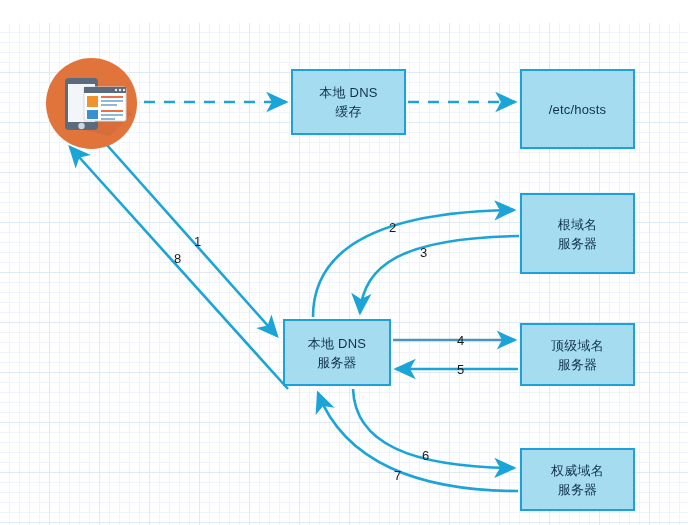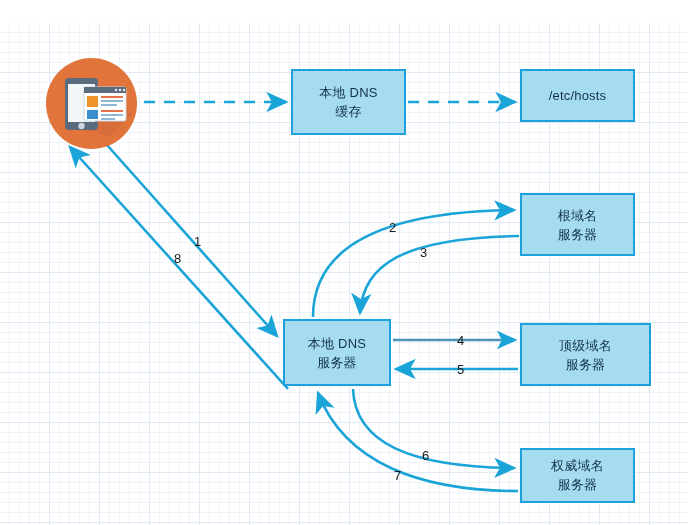--- a/index.html
+++ b/index.html
@@ -144,32 +144,32 @@
       <rect x="55" y="46" width="16" height="2" fill="#8fb8d8"></rect>
       <rect x="55" y="52" width="22" height="2" fill="#e8714a"></rect>
       <rect x="55" y="56" width="22" height="2" fill="#8fb8d8"></rect>
       <rect x="55" y="60" width="14" height="2" fill="#8fb8d8"></rect>
     </svg>
   </div>
 
   <div class="node" style="left:291px;top:46px;width:115px;height:66px;">本地 DNS
 缓存</div>
 
-  <div class="node" style="left:520px;top:46px;width:115px;height:53px;">/etc/hosts</div>
+  <div class="node" style="left:520px;top:46px;width:115px;height:80px;">/etc/hosts</div>
 
-  <div class="node" style="left:520px;top:170px;width:115px;height:63px;">根域名
+  <div class="node" style="left:520px;top:170px;width:115px;height:81px;">根域名
 服务器</div>
 
   <div class="node" style="left:283px;top:296px;width:108px;height:67px;">本地 DNS
 服务器</div>
 
-  <div class="node" style="left:520px;top:300px;width:131px;height:63px;">顶级域名
+  <div class="node" style="left:520px;top:300px;width:115px;height:63px;">顶级域名
 服务器</div>
 
-  <div class="node" style="left:520px;top:425px;width:115px;height:55px;font-family:Liberation Mono, monospace;">权威域名
+  <div class="node" style="left:520px;top:425px;width:115px;height:63px;">权威域名
 服务器</div>
 
   <div class="elabel" style="left:194px;top:211px;">1</div>
   <div class="elabel" style="left:174px;top:228px;">8</div>
   <div class="elabel" style="left:389px;top:197px;">2</div>
   <div class="elabel" style="left:420px;top:222px;">3</div>
   <div class="elabel" style="left:457px;top:310px;">4</div>
   <div class="elabel" style="left:457px;top:339px;">5</div>
   <div class="elabel" style="left:422px;top:425px;">6</div>
   <div class="elabel" style="left:394px;top:445px;">7</div>

